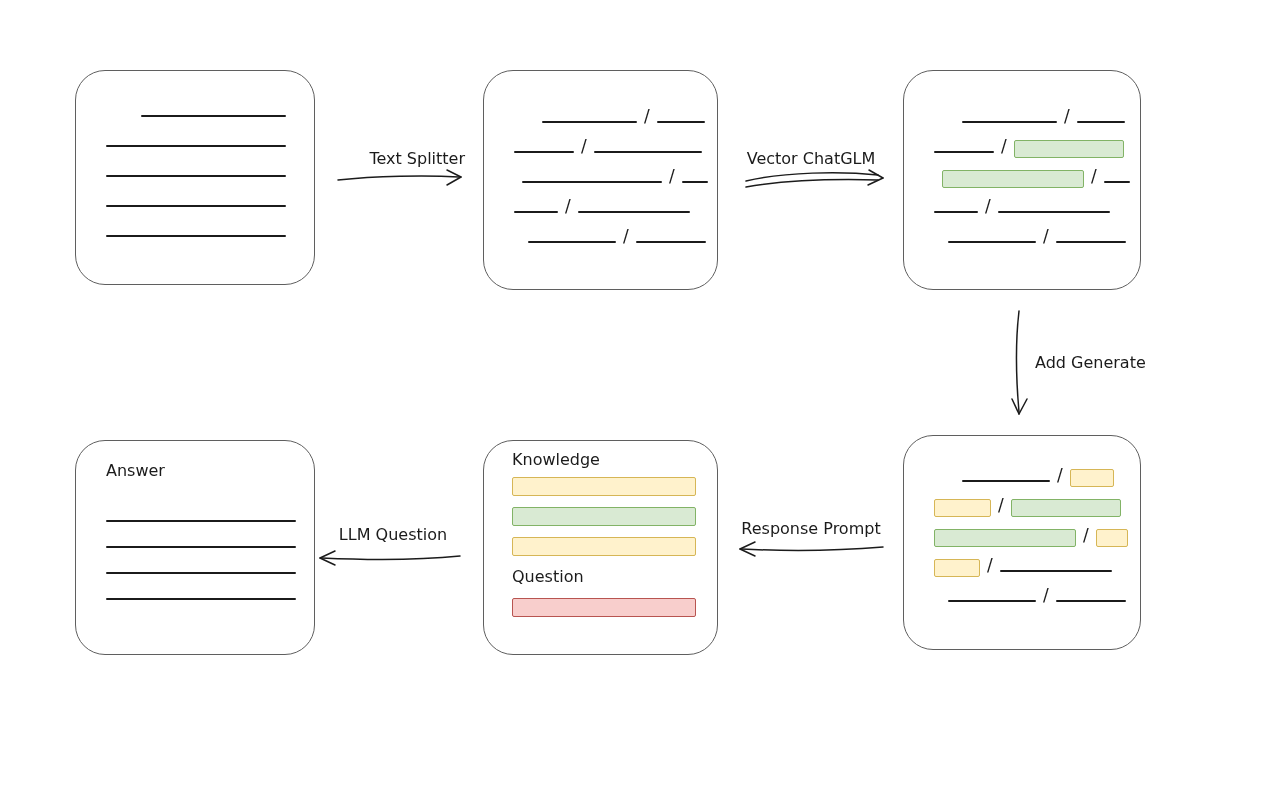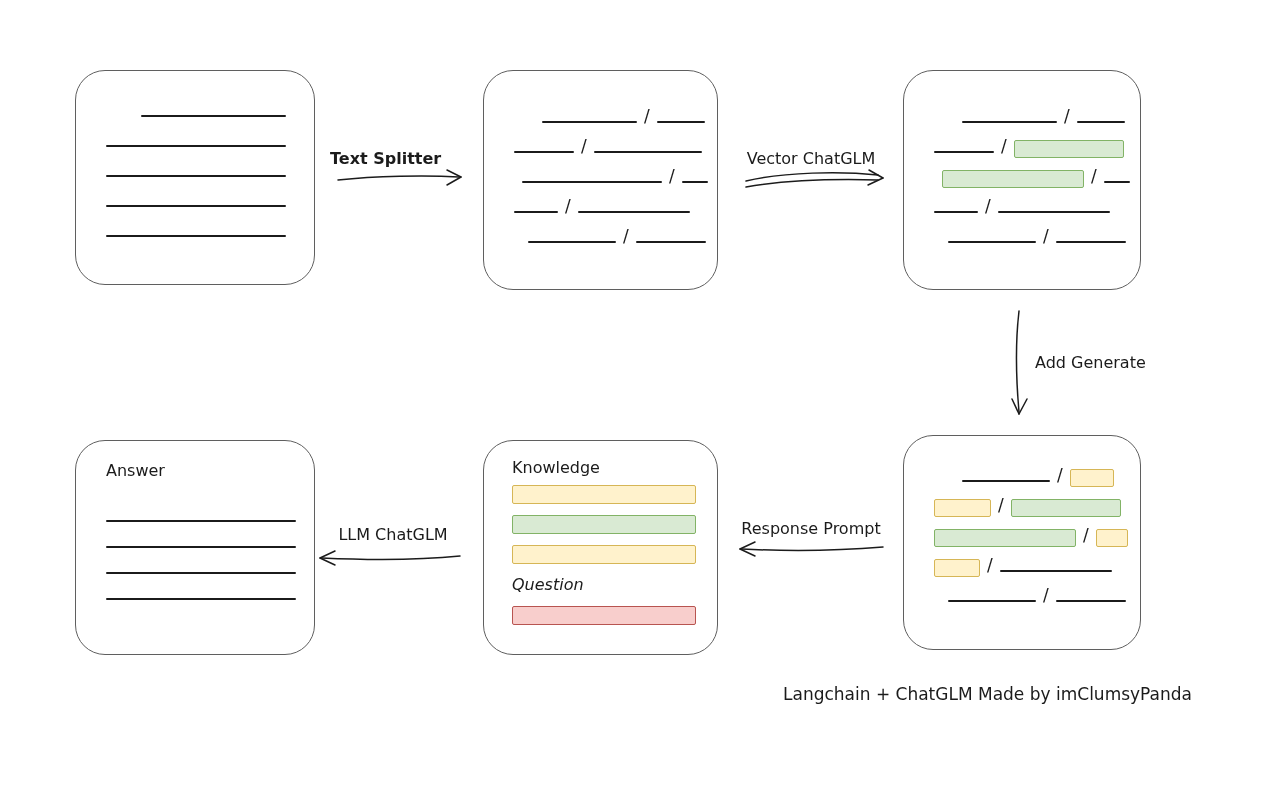--- a/index.html
+++ b/index.html
@@ -4,43 +4,43 @@
 <style>
   html,body{margin:0;padding:0;background:#ffffff;}
   body{font-family:"DejaVu Sans","Liberation Sans",sans-serif;color:#1b1b1b;}
   .canvas{position:relative;width:1262px;height:792px;background:#ffffff;overflow:hidden;}
 
   .box{position:absolute;background:#ffffff;border:1.6px solid #5f5f5f;border-radius:30px;box-sizing:border-box;}
   .box-document{left:75px;top:70px;width:240px;height:215px;padding:16px 30px;}
   .box-split{left:483px;top:70px;width:235px;height:220px;padding:22px 30px;}
   .box-vector{left:903px;top:70px;width:238px;height:220px;padding:22px 30px;}
   .box-context{left:903px;top:435px;width:238px;height:215px;padding:16px 30px;}
-  .box-prompt{left:483px;top:440px;width:235px;height:215px;padding:17px 28px;}
+  .box-prompt{left:483px;top:440px;width:235px;height:215px;padding:9px 28px;}
   .box-answer{left:75px;top:440px;width:240px;height:215px;padding:20px 30px;}
 
   .chunk-row{display:flex;align-items:flex-end;height:30px;}
   .box-answer .chunk-row{height:26px;}
   .seg{flex:0 0 auto;}
   .seg.line{height:2px;background:#1b1b1b;border-radius:1px;}
   .seg.green{height:16px;background:#d9ead3;border:1px solid #82b366;border-radius:2px;transform:translateY(5px);}
   .seg.yellow{height:16px;background:#fff2cc;border:1px solid #d6b656;border-radius:2px;transform:translateY(5px);}
   .slash{font-size:17px;line-height:1;margin:0 7px;transform:translateY(2px);}
 
   .box-heading{font-size:16px;line-height:19px;}
   .prompt-knowledge-heading{margin-bottom:8px;}
-  .prompt-question-heading{margin-top:10px;margin-bottom:12px;font-style:italic;}
+  .prompt-question-heading{margin-top:10px;margin-bottom:12px;}
   .answer-heading{margin-bottom:16px;}
 
   .bar{width:182px;height:17px;border-radius:2px;margin-bottom:11px;border:1px solid transparent;}
   .bar.yellow{background:#fff2cc;border-color:#d6b656;}
   .bar.green{background:#d9ead3;border-color:#82b366;}
   .bar.red{background:#f8cecc;border-color:#b85450;}
 
   .arrow-label{position:absolute;font-size:16px;line-height:19px;white-space:nowrap;}
-  .lbl-text-splitter{left:330px;top:149px;width:135px;text-align:left;font-weight:bold;}
+  .lbl-text-splitter{left:330px;top:149px;width:135px;text-align:right;}
   .lbl-vector-search{left:745px;top:149px;width:132px;text-align:center;}
   .lbl-add-context{left:1035px;top:353px;}
   .lbl-generate-prompt{left:738px;top:519px;width:146px;text-align:center;}
   .lbl-llm-response{left:330px;top:525px;width:126px;text-align:center;}
 
   .footer-credit{position:absolute;left:783px;top:684px;font-size:17px;white-space:nowrap;}
 
   svg.arrows{position:absolute;left:0;top:0;pointer-events:none;}
   svg.arrows path{fill:none;stroke:#1b1b1b;stroke-width:1.5;stroke-linecap:round;}
 </style>
@@ -187,23 +187,22 @@
         <div class="chunk-row">
           <div class="seg line" style="width: 190px;"></div>
         </div>
       </div>
   </div>
 
   <div class="arrow-label lbl-text-splitter">Text Splitter</div>
   <div class="arrow-label lbl-vector-search">Vector ChatGLM</div>
   <div class="arrow-label lbl-add-context">Add Generate</div>
   <div class="arrow-label lbl-generate-prompt">Response Prompt</div>
-  <div class="arrow-label lbl-llm-response">LLM ChatGLM</div>
-
-  <div class="footer-credit">Langchain + ChatGLM Made by imClumsyPanda</div>
+  <div class="arrow-label lbl-llm-response">LLM Question</div>
+
 
   <svg class="arrows" width="1262" height="792" viewBox="0 0 1262 792">
     <g>
       <path d="M338 180 C 375 176, 425 175, 459 177"></path>
       <path d="M447 170 L461 177"></path>
       <path d="M447 185 L461 177"></path>
     </g>
     <g>
       <path d="M746 181 C 785 172, 840 171, 878 175"></path>
       <path d="M746 187 C 785 180, 840 179, 878 180"></path>

